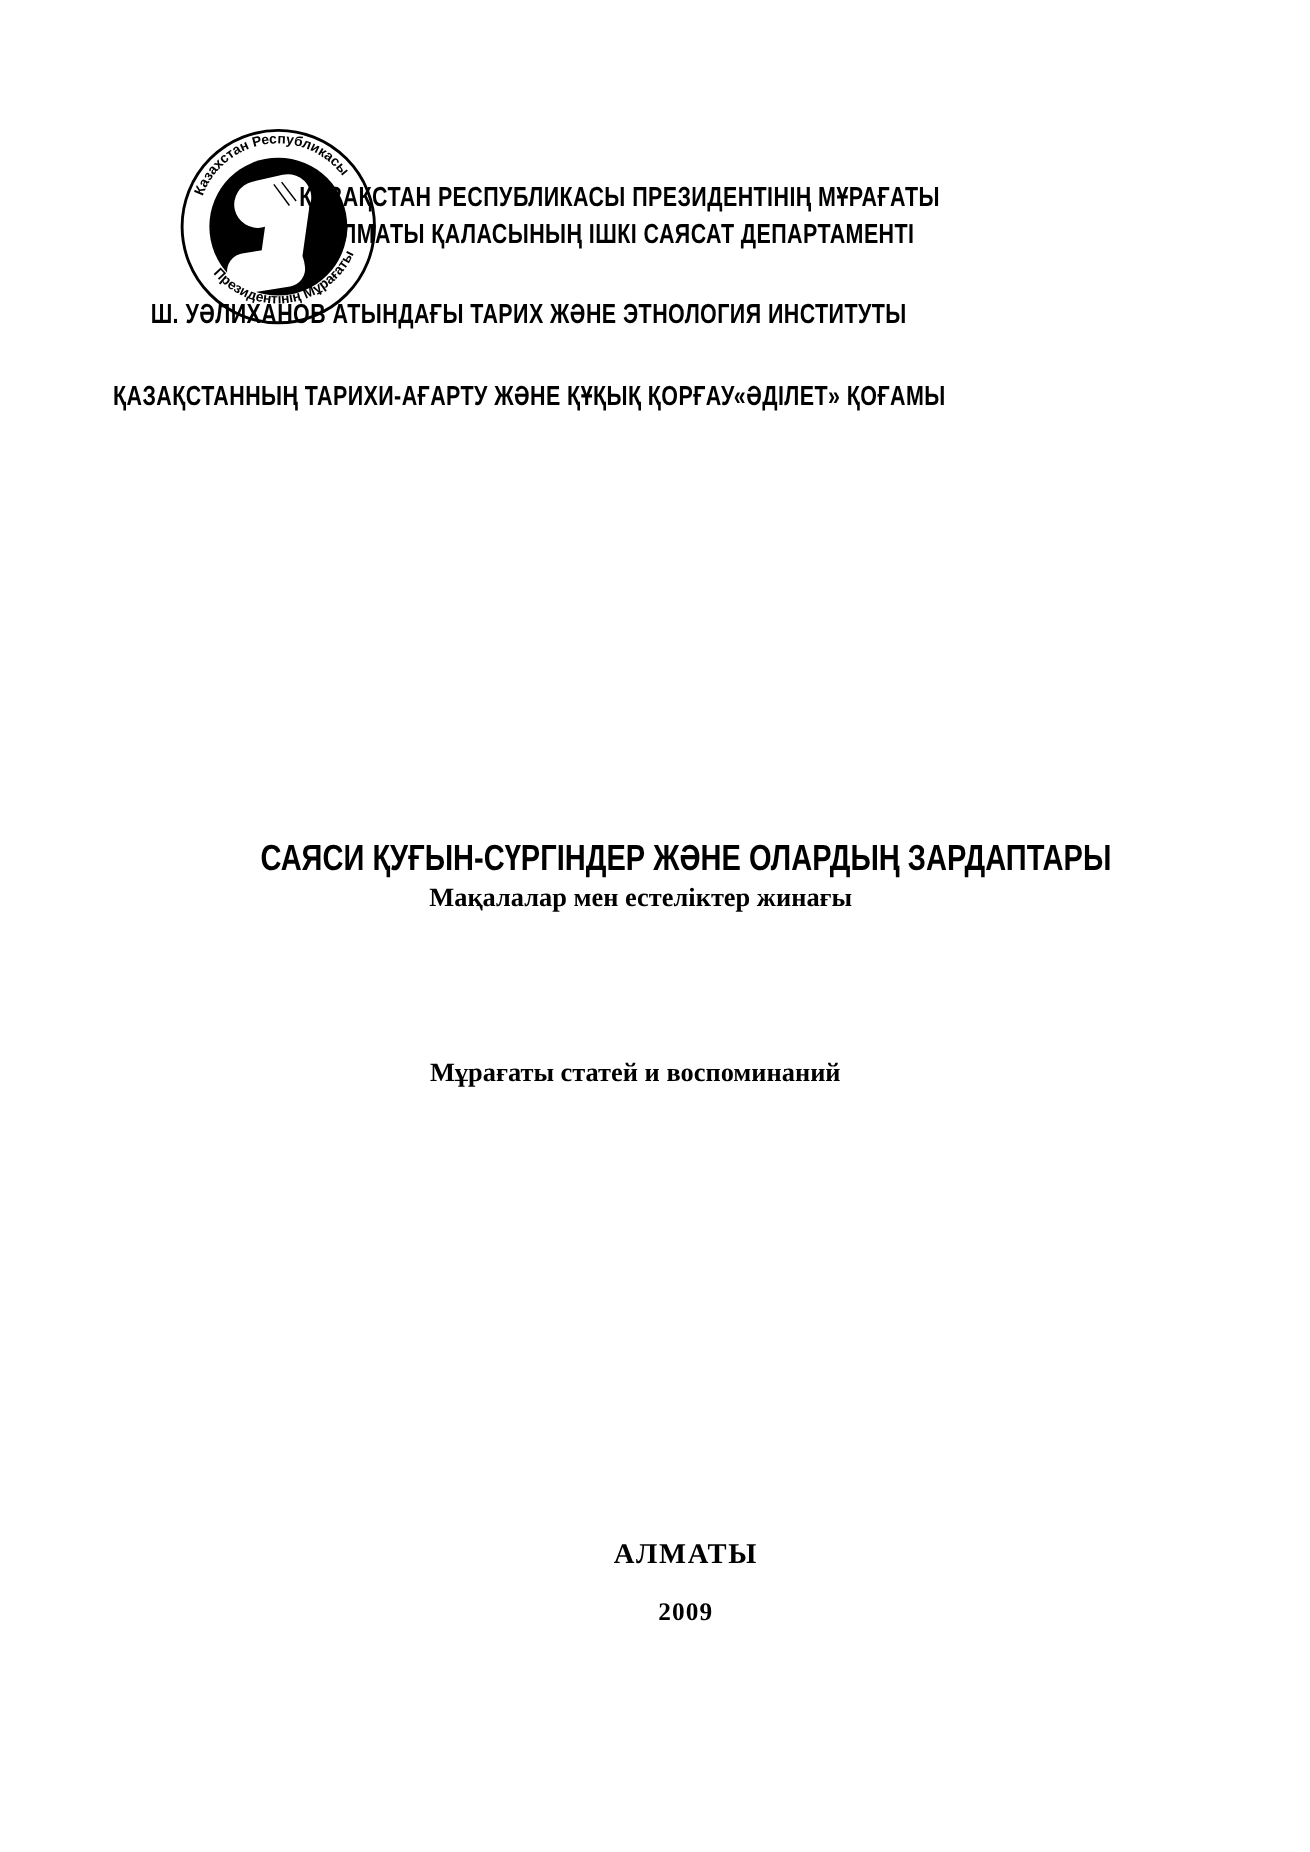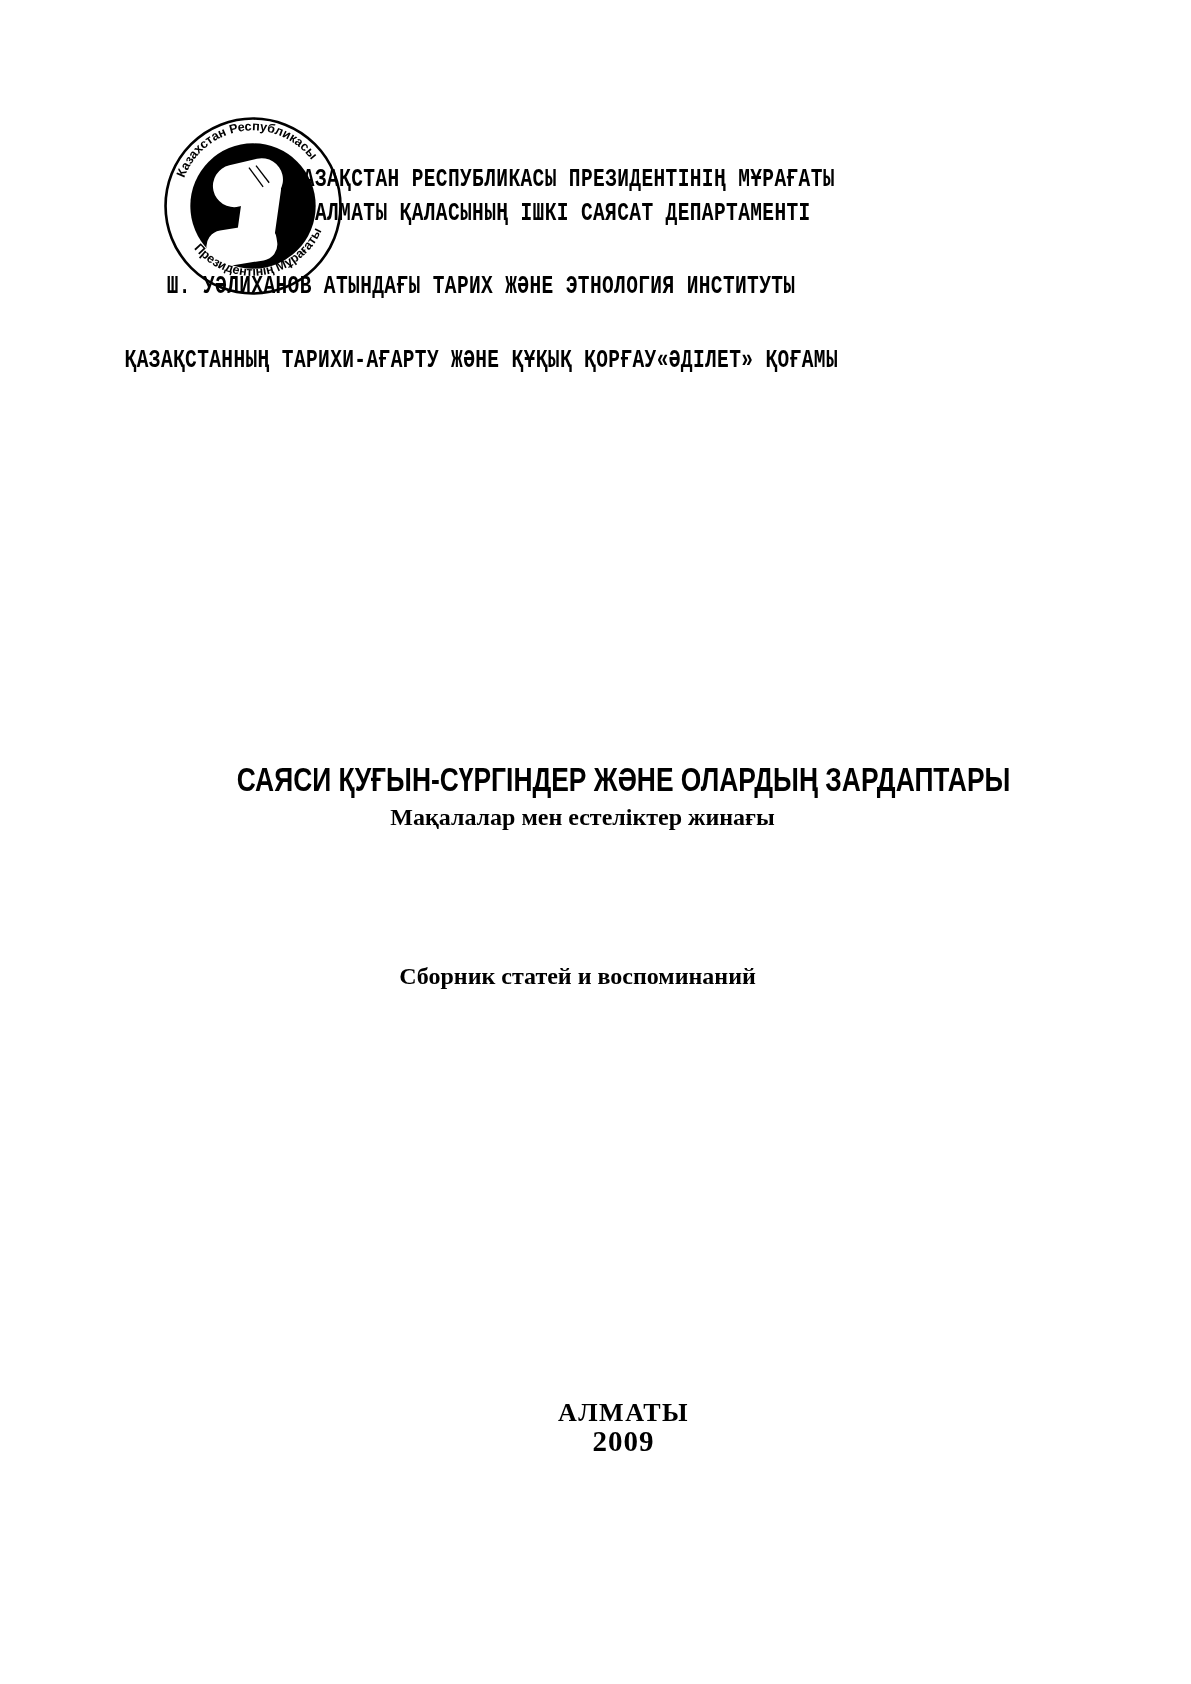--- a/index.html
+++ b/index.html
@@ -25,21 +25,20 @@
     width: 182px;
     height: 182px;
   }
 
   
   .header-block {
     position: absolute;
     top: 163px;
     left: 0;
     width: 1014px;
-    font-family: Liberation Mono, monospace;
   }
   .hline {
     height: 33.6px;
     display: flex;
     align-items: center;
     justify-content: center;
     font-weight: bold;
     font-size: 25px;
     white-space: nowrap;
     box-sizing: border-box;
@@ -93,23 +92,24 @@
     font-weight: bold;
     box-sizing: border-box;
     padding-left: 56px;
   }
   .imprint .city {
     font-size: 26px;
     letter-spacing: 1.5px;
     line-height: 30px;
   }
   .imprint .year {
-    font-size: 29px;
+    font-size: 23px;
     letter-spacing: 1px;
     line-height: 27px;
+    margin-top: 24px;
   }
 </style>
 </head>
 <body>
 
 <div class="page">
 
   <svg class="stamp" viewBox="0 0 180 180" xmlns="http://www.w3.org/2000/svg">
     <circle cx="90" cy="90" r="86.5" fill="#ffffff" stroke="#000000" stroke-width="2.6"></circle>
     <circle cx="90" cy="90" r="62" fill="#000000"></circle>
@@ -152,21 +152,21 @@
   <div class="title-line sans-title kz-title">
     <span>САЯСИ ҚУҒЫН-СҮРГІНДЕР ЖӘНЕ ОЛАРДЫҢ ЗАРДАПТАРЫ</span>
   </div>
 
   <div class="title-line serif-sub kz-sub">
     <span>Мақалалар мен естеліктер жинағы</span>
   </div>
 
 
   <div class="title-line serif-sub ru-sub">
-    <span>Сборник статей и воспоминаний</span>
+    <span>Мұрағаты статей и воспоминаний</span>
   </div>
 
   <div class="imprint">
     <div class="city">АЛМАТЫ</div>
     <div class="year">2009</div>
   </div>
 
 </div>
 
 </body></html>

